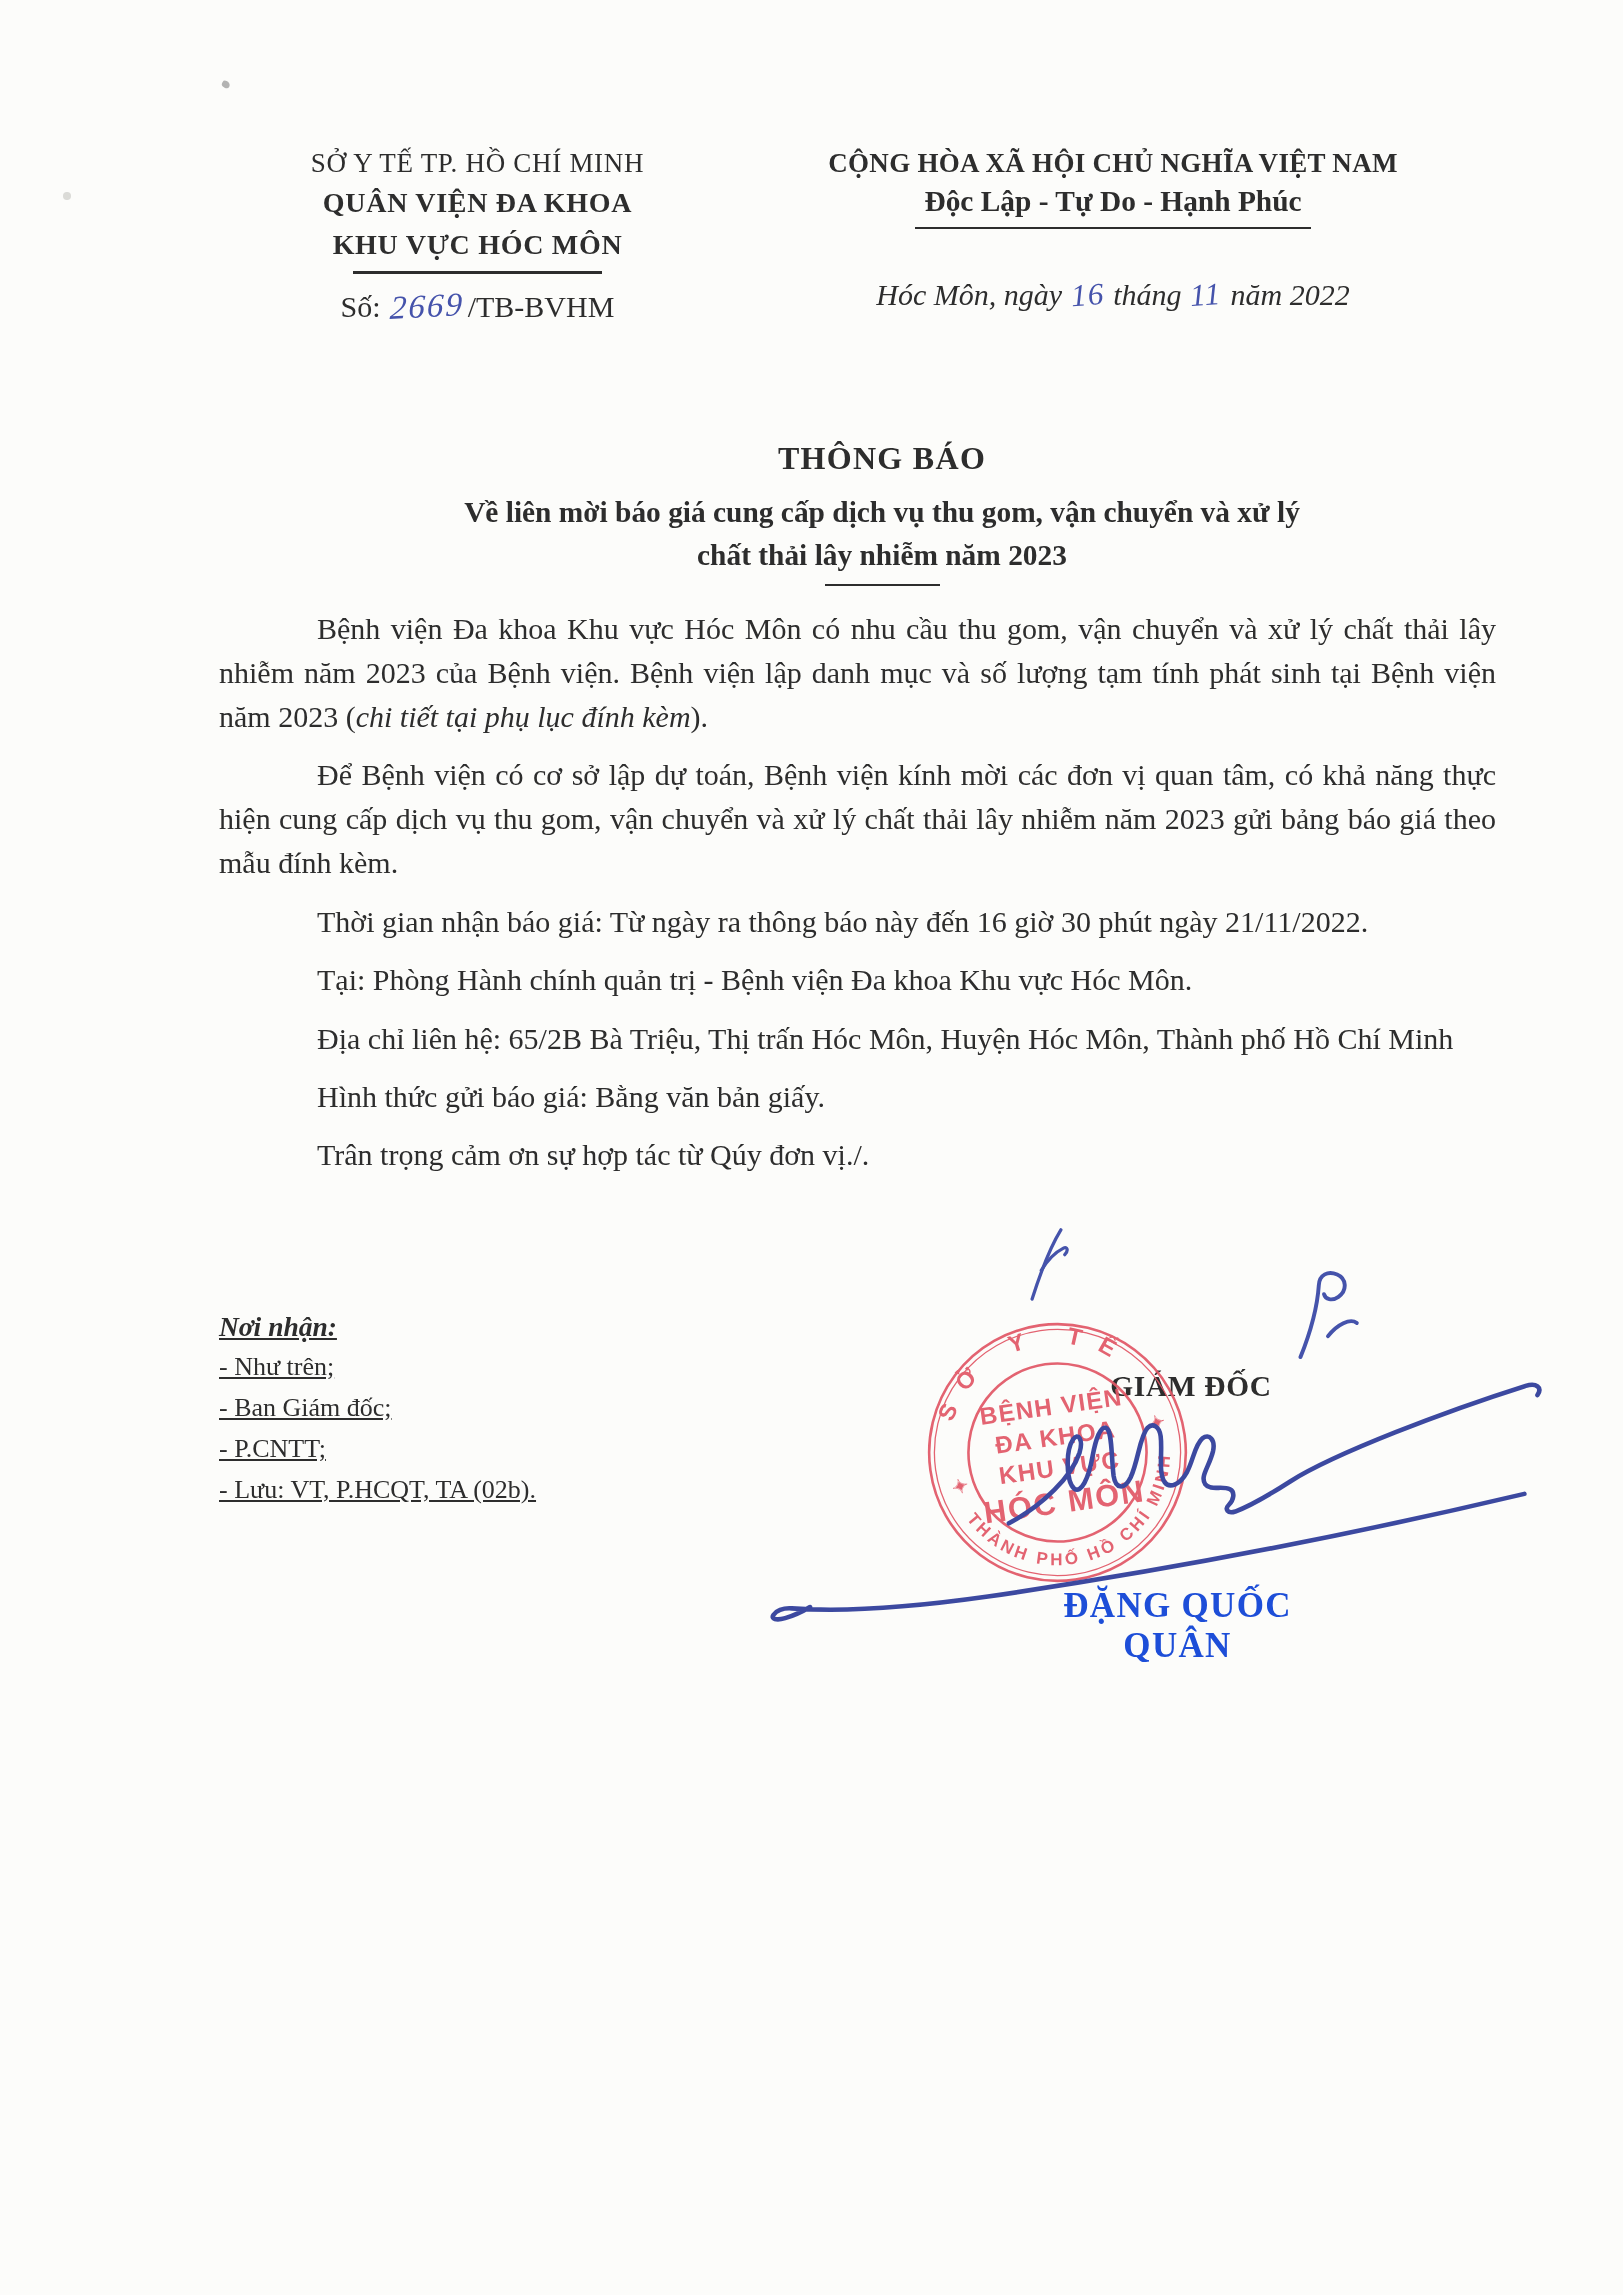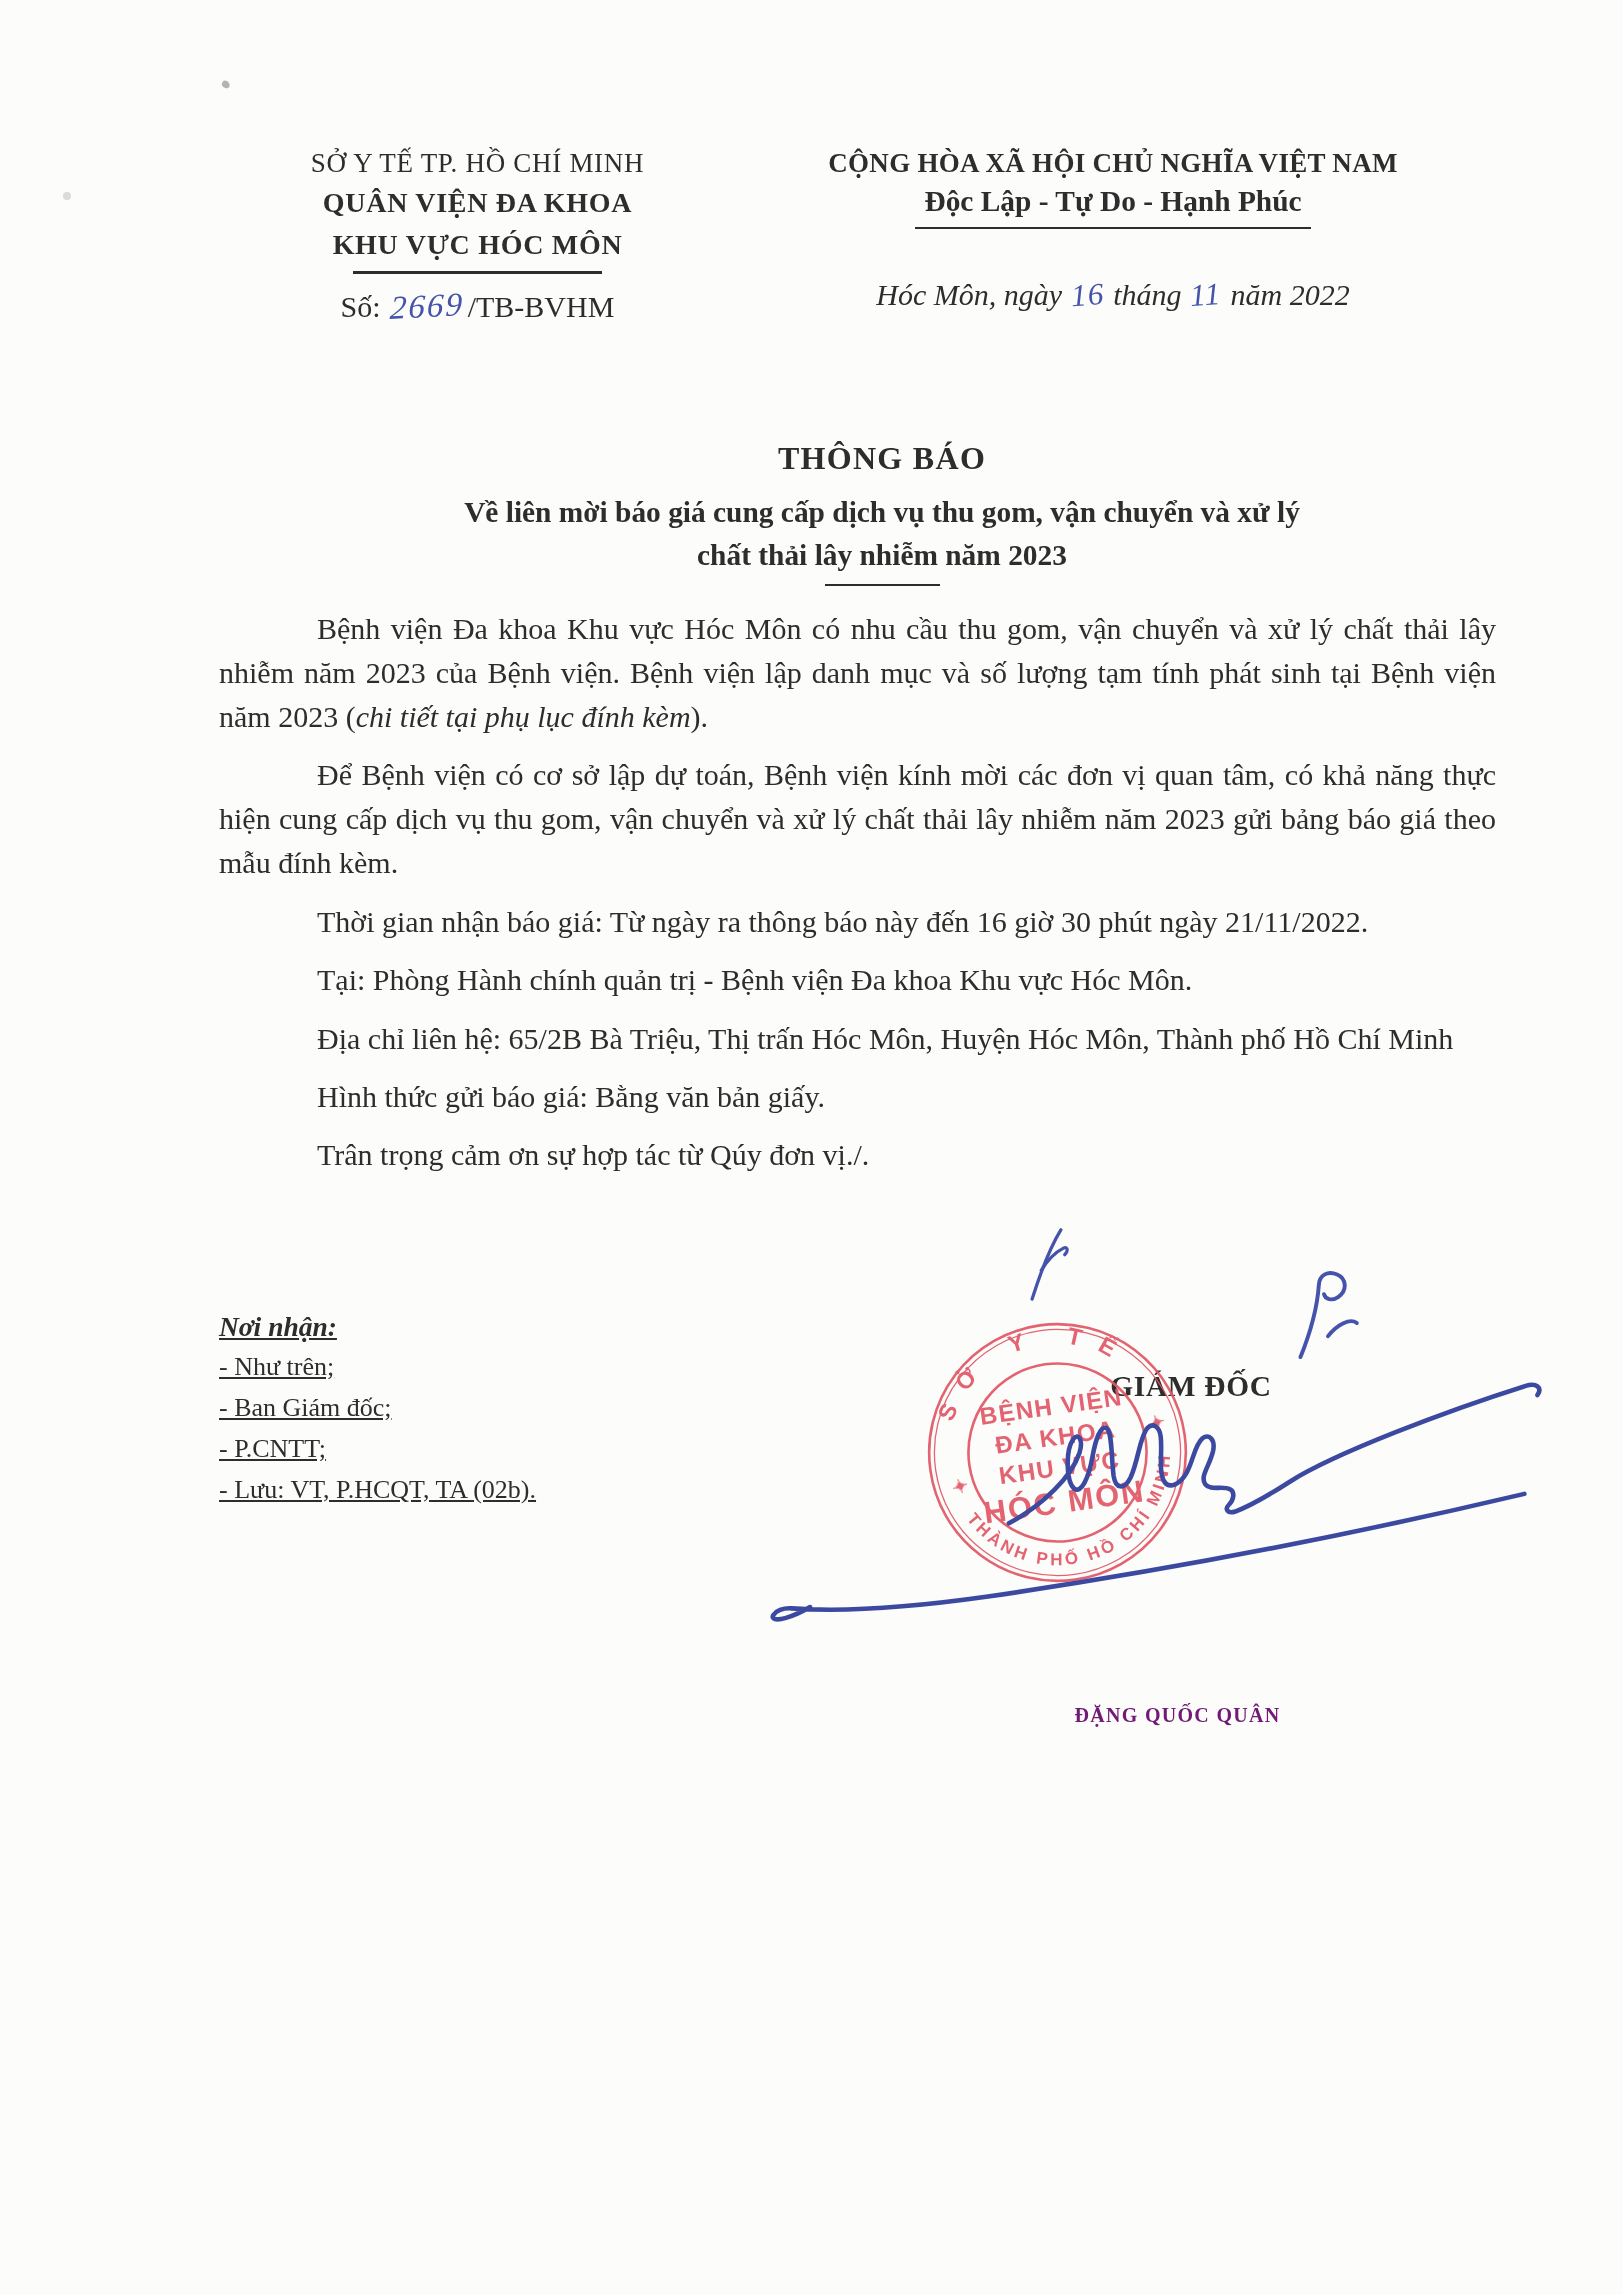--- a/index.html
+++ b/index.html
@@ -46,22 +46,22 @@
   }
   .ital{font-style:italic;margin-top:24px;}
 
   
   .recipients{position:absolute;left:219px;top:1307px;text-decoration:underline;}
   .rec-label{font-size:27.5px;font-weight:bold;font-style:italic;line-height:39px;}
   .rec-item{font-size:26px;line-height:41px;}
 
   .signer-title{position:absolute;left:1060px;top:1370px;width:262px;text-align:center;
     font-size:29.4px;font-weight:bold;letter-spacing:0.7px;}
-  .signer-name{position:absolute;left:1027px;top:1704px;width:301px;text-align:center;
-    font-size:20px;font-weight:bold;color:#701a75;letter-spacing:1.3px;}
+  .signer-name{position:absolute;left:1027px;top:1586px;width:301px;text-align:center;
+    font-size:35px;font-weight:bold;color:#1d4ed8;letter-spacing:1.3px;}
 
   .stamp-svg{position:absolute;left:920px;top:1315px;width:275px;height:275px;transform:rotate(-8deg);opacity:.92;}
   .sig-svg{position:absolute;left:713px;top:1348px;width:877px;height:314px;}
   .mark-svg{position:absolute;}
   .mark-p7{left:1019px;top:1222px;width:55px;height:81px;}
   .mark-gd{left:1290px;top:1268px;width:76px;height:93px;}
 </style>
 </head>
 <body>
 

